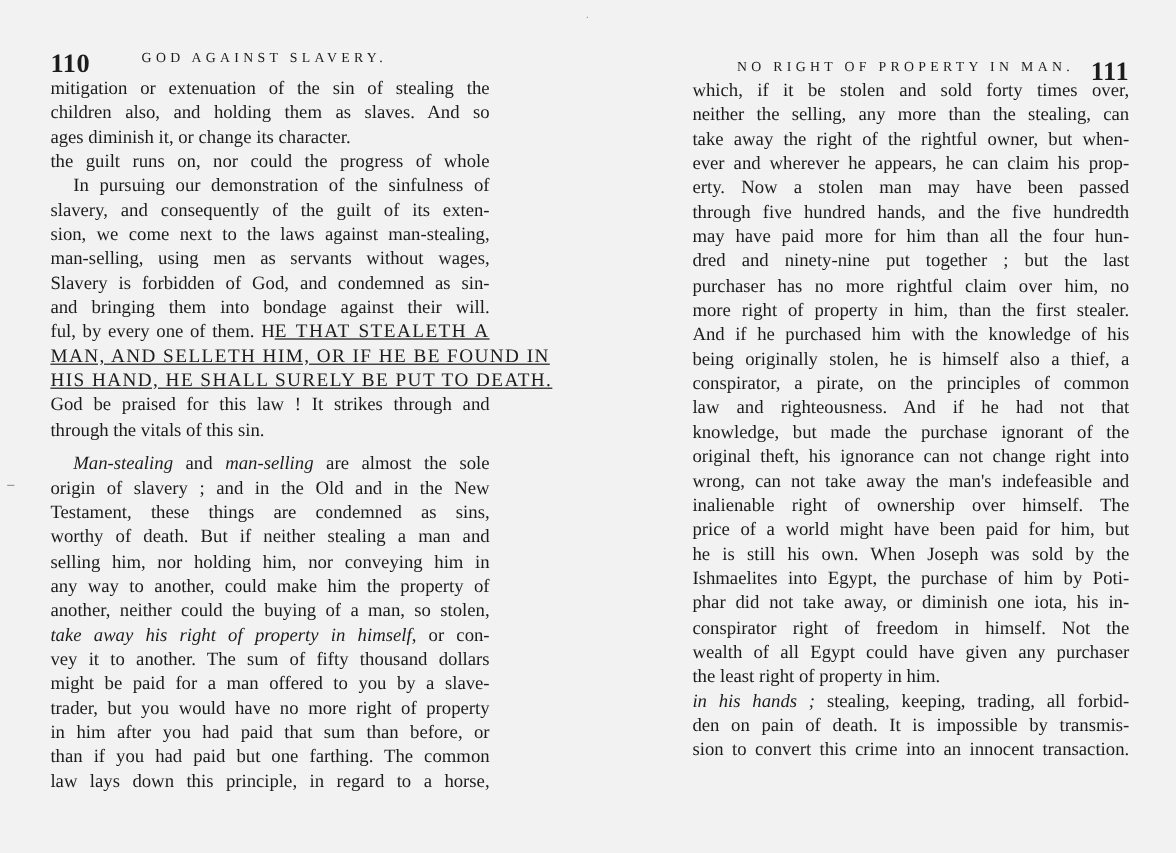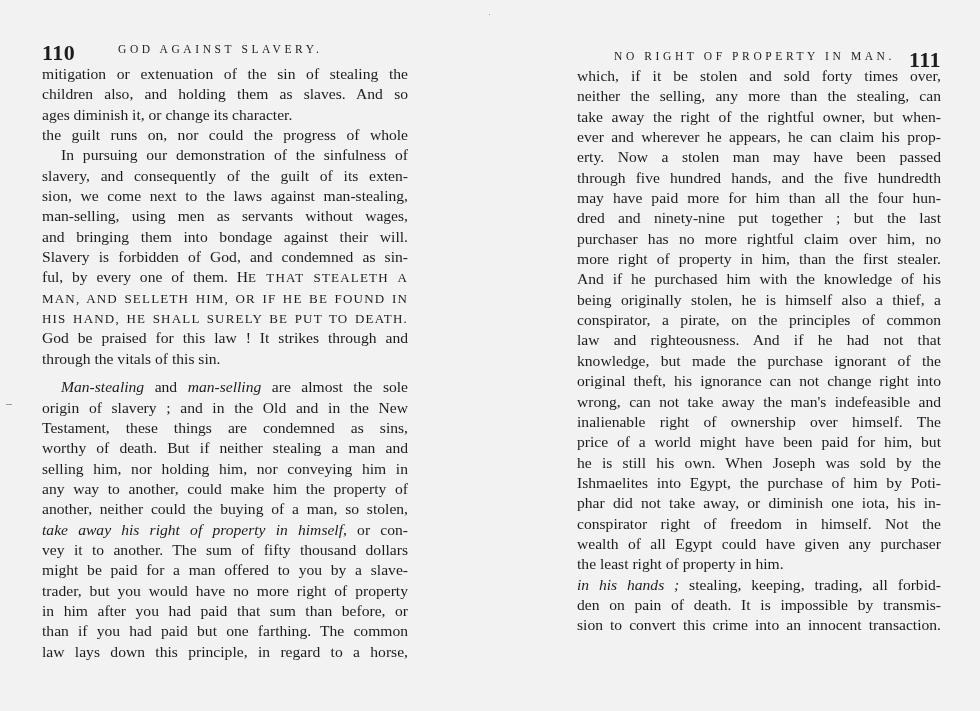--- a/index.html
+++ b/index.html
@@ -25,43 +25,43 @@
   .body-text { position:absolute; left:0; width:100%; }
   .page-left .body-text { top:64px; }
   .page-right .body-text { top:66px; }
   .line {
     display:block; height:20.35px; line-height:20.35px; font-family:"Liberation Serif",serif;
     font-size:15.6px; white-space:nowrap; text-align:justify; text-align-last:justify;
   }
   .line.last { text-align-last:left; }
   .line.indent { padding-left:19px; }
   .line.gap { margin-top:8px; }
-  .sc { font-size:13px; letter-spacing:1.2px; }
+  .sc { font-size:16px; letter-spacing:1.2px;text-decoration:underline; }
   em { font-style:italic; }
   .speck { position:absolute; background:#9a9a9a; }
 </style>
 </head>
 <body>
 
 <div class="page page-left">
   <div class="running-head">
     <span class="folio">110</span>
     <span class="title">GOD AGAINST SLAVERY.</span>
   </div>
   <div class="body-text">
       <span class="line"><span>mitigation or extenuation of the sin of stealing the</span></span>
       <span class="line"><span>children also, and holding them as slaves.  And so</span></span>
       <span class="line last"><span>ages diminish it, or change its character.</span></span>
       <span class="line"><span>the guilt runs on, nor could the progress of whole</span></span>
       <span class="line indent"><span>In pursuing our demonstration of the sinfulness of</span></span>
       <span class="line"><span>slavery, and consequently of the guilt of its exten-</span></span>
       <span class="line"><span>sion, we come next to the laws against man-stealing,</span></span>
       <span class="line"><span>man-selling, using men as servants without wages,</span></span>
+      <span class="line"><span>Slavery is forbidden of God, and condemned as sin-</span></span>
       <span class="line"><span>and bringing them into bondage against their will.</span></span>
-      <span class="line"><span>Slavery is forbidden of God, and condemned as sin-</span></span>
       <span class="line"><span>ful, by every one of them.  </span><span>H</span><span class="sc">E THAT STEALETH A</span></span>
       <span class="line"><span class="sc">MAN, AND SELLETH HIM, OR IF HE BE FOUND IN</span></span>
       <span class="line"><span class="sc">HIS HAND, HE SHALL SURELY BE PUT TO DEATH.</span></span>
       <span class="line"><span>God be praised for this law !  It strikes through and</span></span>
       <span class="line last"><span>through the vitals of this sin.</span></span>
       <span class="line indent gap"><em>Man-stealing</em><span> and </span><em>man-selling</em><span> are almost the sole</span></span>
       <span class="line"><span>origin of slavery ; and in the Old and in the New</span></span>
       <span class="line"><span>Testament, these things are condemned as sins,</span></span>
       <span class="line"><span>worthy of death.  But if neither stealing a man and</span></span>
       <span class="line"><span>selling him, nor holding him, nor conveying him in</span></span>

